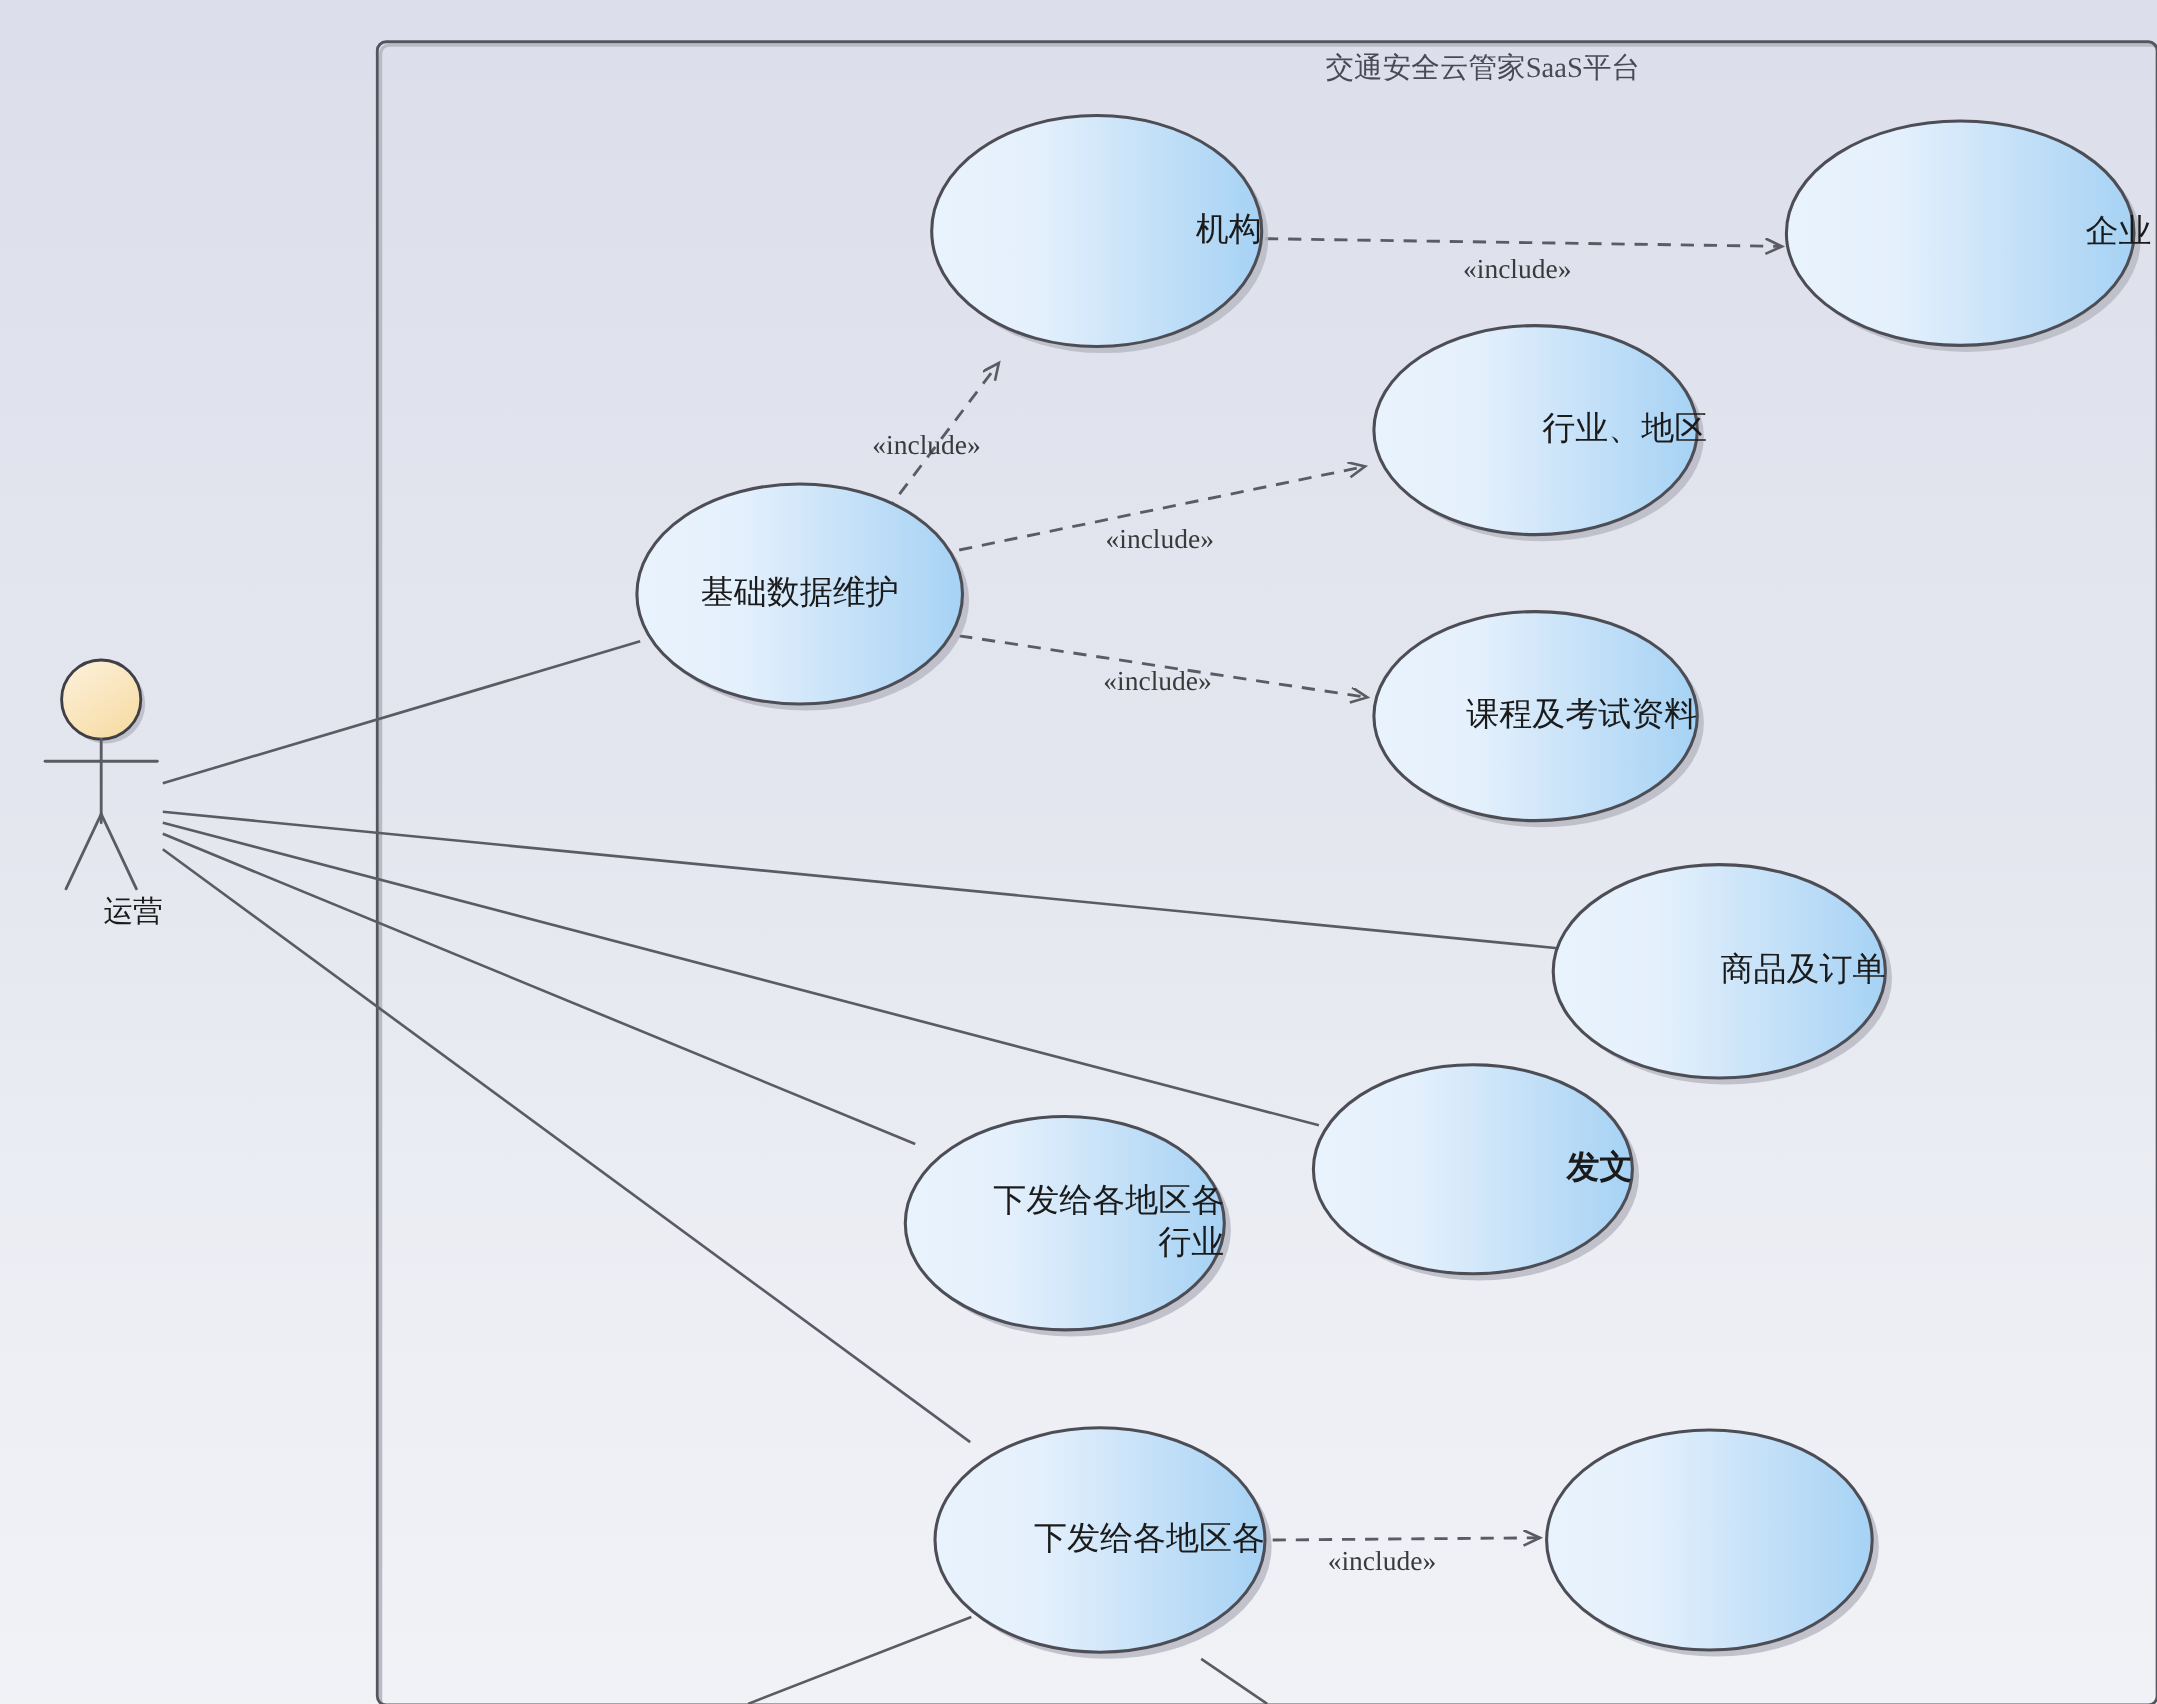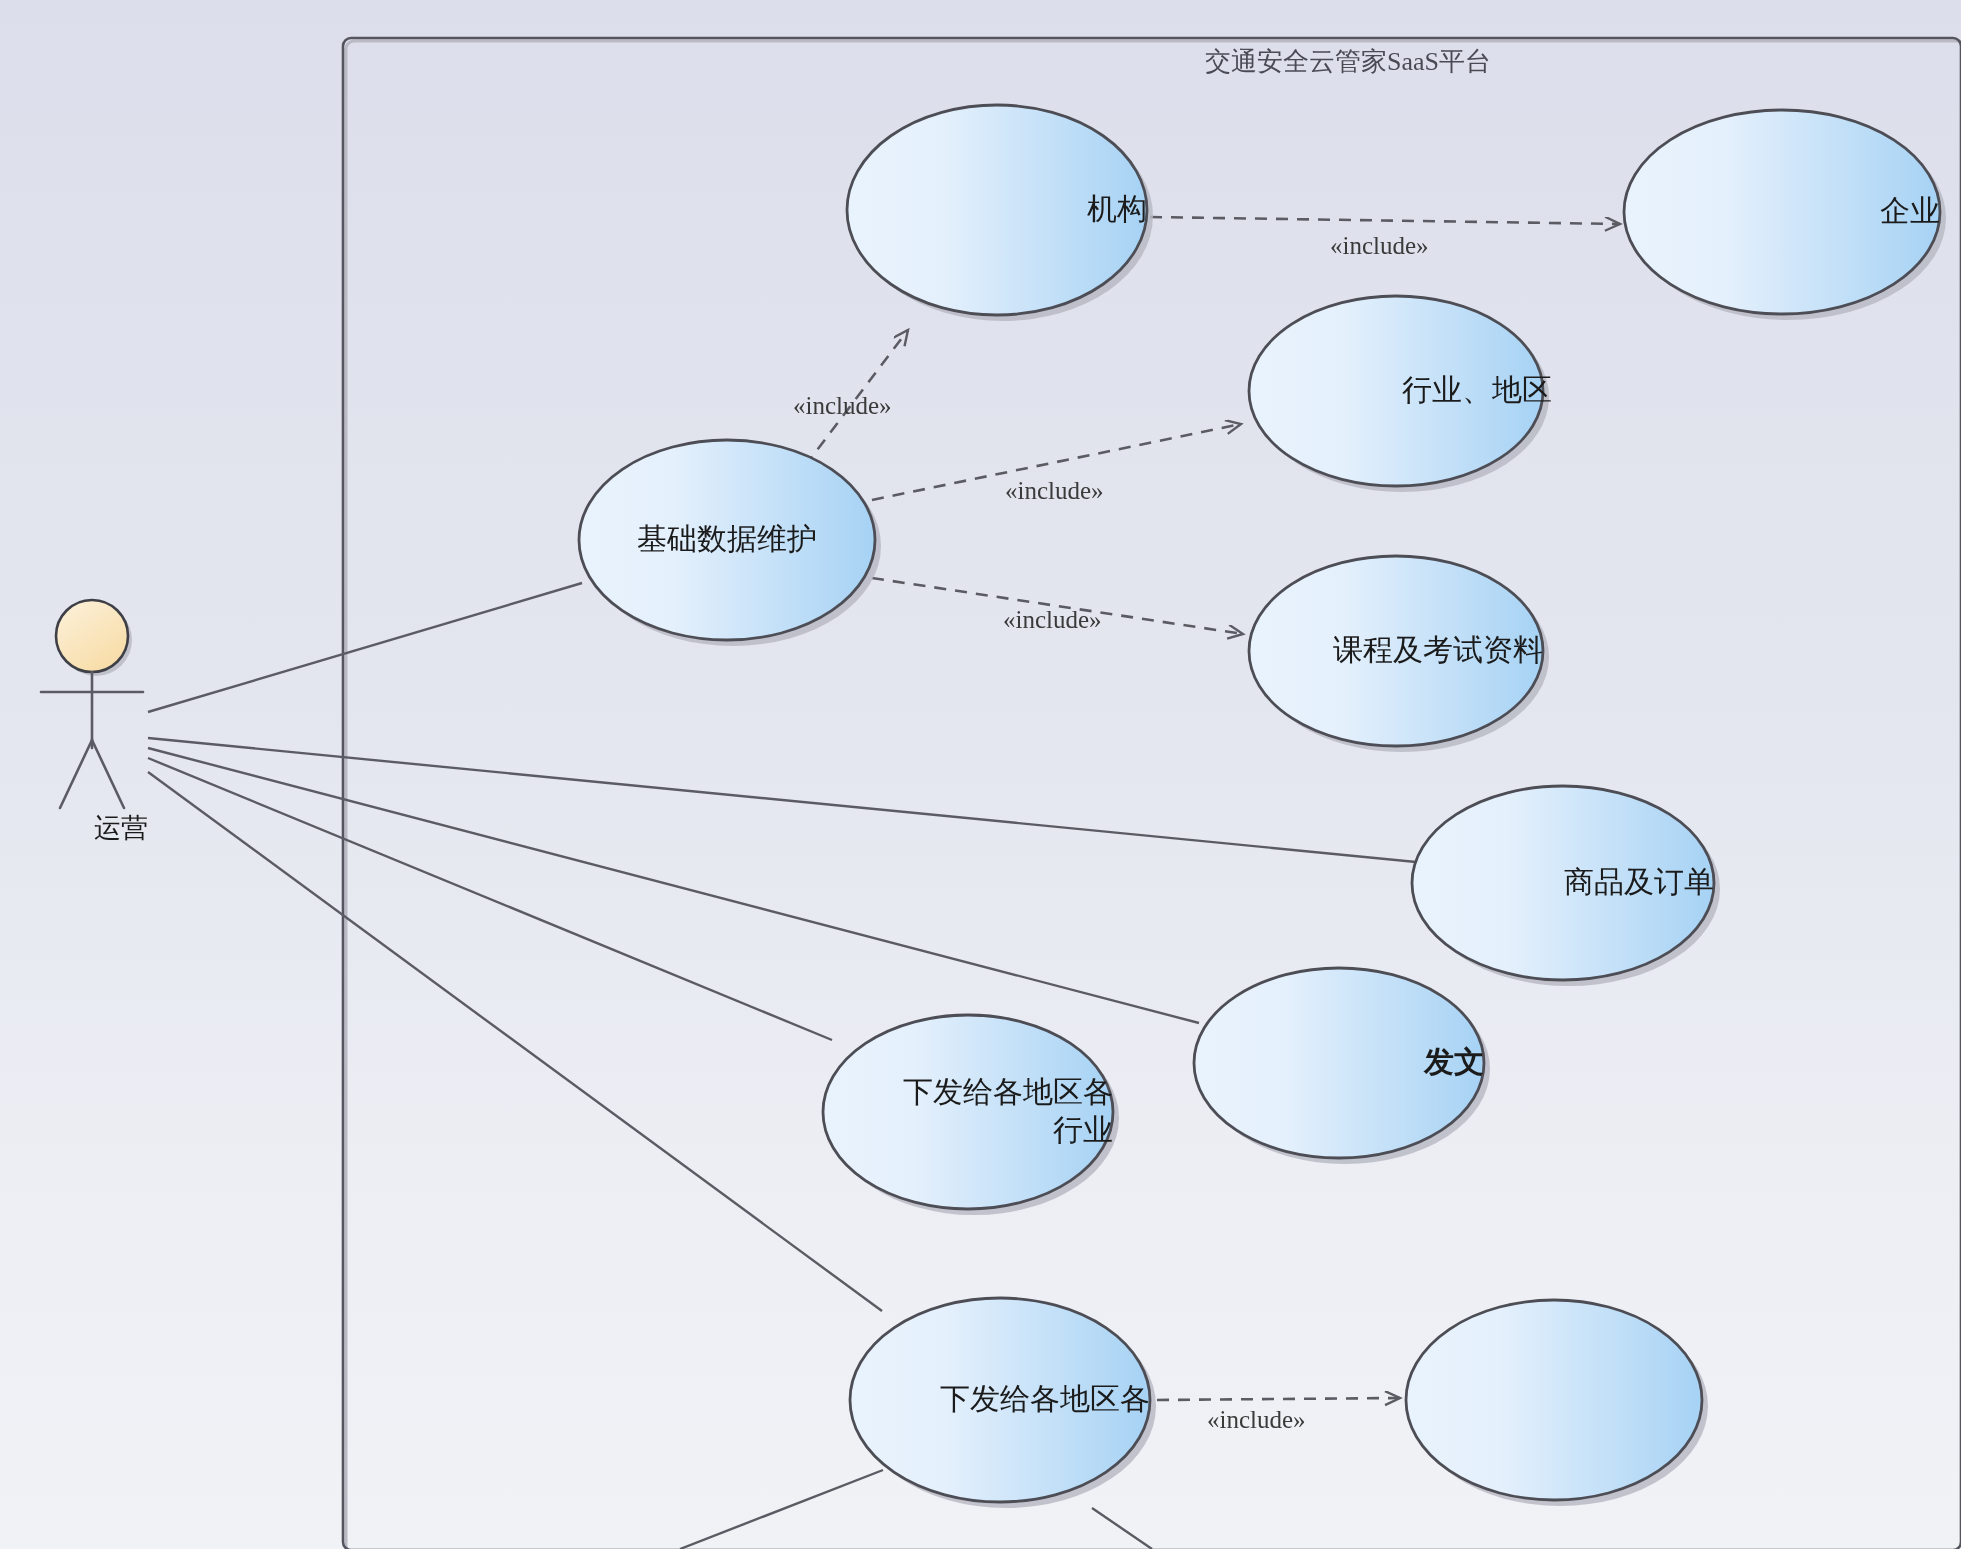--- a/index.html
+++ b/index.html
@@ -141,21 +141,21 @@
         <line x1="92" y1="740" x2="124" y2="808"></line>
       </g>
     </g>
   </svg>
 
   <div class="sys-title" style="left:1158px; top:44px;margin-left:47px;">交通安全云管家SaaS平台</div>
 
   <div class="actor-label" style="left:38px; top:810px; width:110px;">运营</div>
 
   <div class="uc-label" style="left:847px; top:190px; width:300px; font-size:30px;">机构</div>
-  <div class="uc-label" style="left:1624px; top:192px; width:316px; font-size:30px;">企业</div>
+  <div class="uc-label" style="left:1624px; top:192px; width:316px; font-size:30px;padding-left:16px;">企业</div>
   <div class="uc-label" style="left:579px; top:520px; width:238px; font-size:30px;">基础数据维护</div>
   <div class="uc-label" style="left:1249px; top:371px; width:303px; font-size:30px;">行业、地区</div>
   <div class="uc-label" style="left:1249px; top:631px; width:294px; font-size:30px;">课程及考试资料</div>
   <div class="uc-label" style="left:1412px; top:863px; width:302px; font-size:30px;">商品及订单</div>
   <div class="uc-label" style="left:1194px; top:1043px; width:290px; font-size:30px;font-weight:bold;">发文</div>
   <div class="uc-label" style="left:823px; top:1073px; width:290px; font-size:30px;">下发给各地区各
 行业</div>
   <div class="uc-label" style="left:850px; top:1380px; width:300px; font-size:30px;">下发给各地区各</div>
 
   <div class="stereo-label" style="left:1330px; top:232px;">«include»</div>

